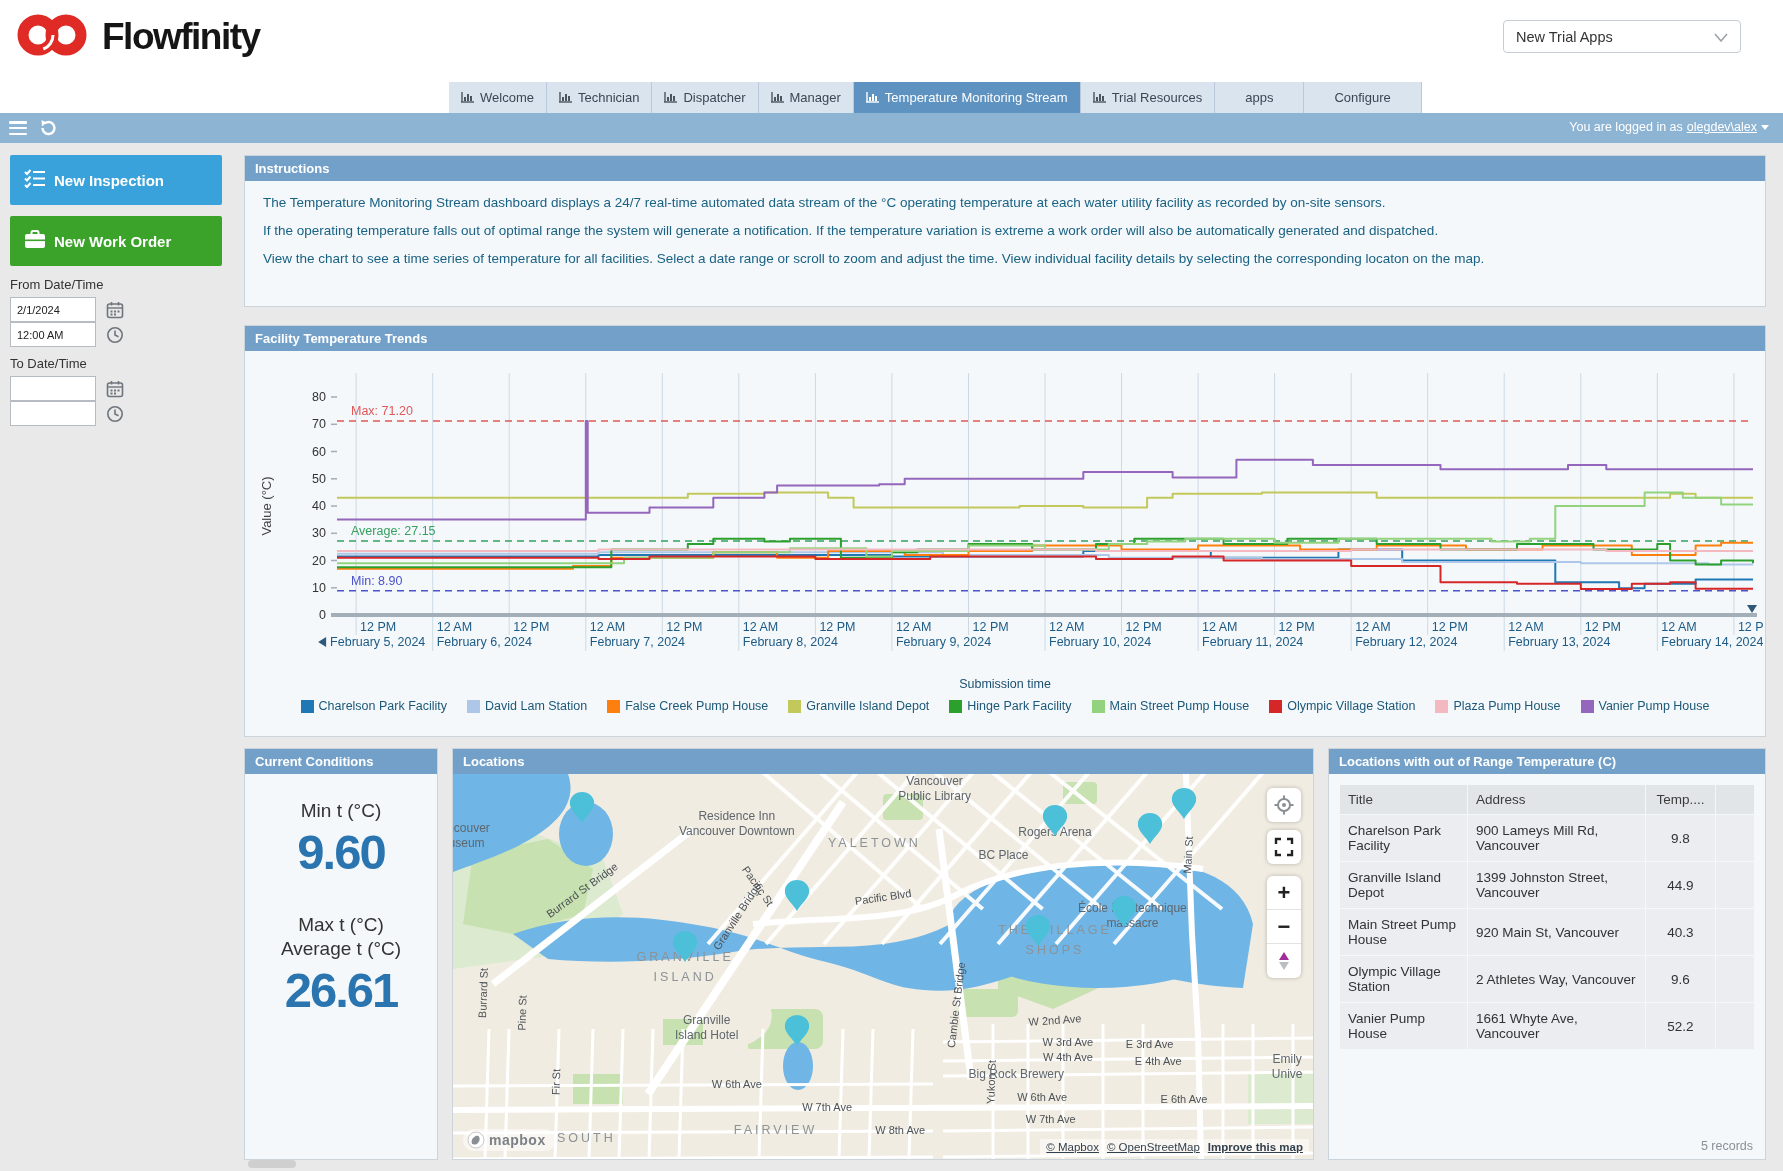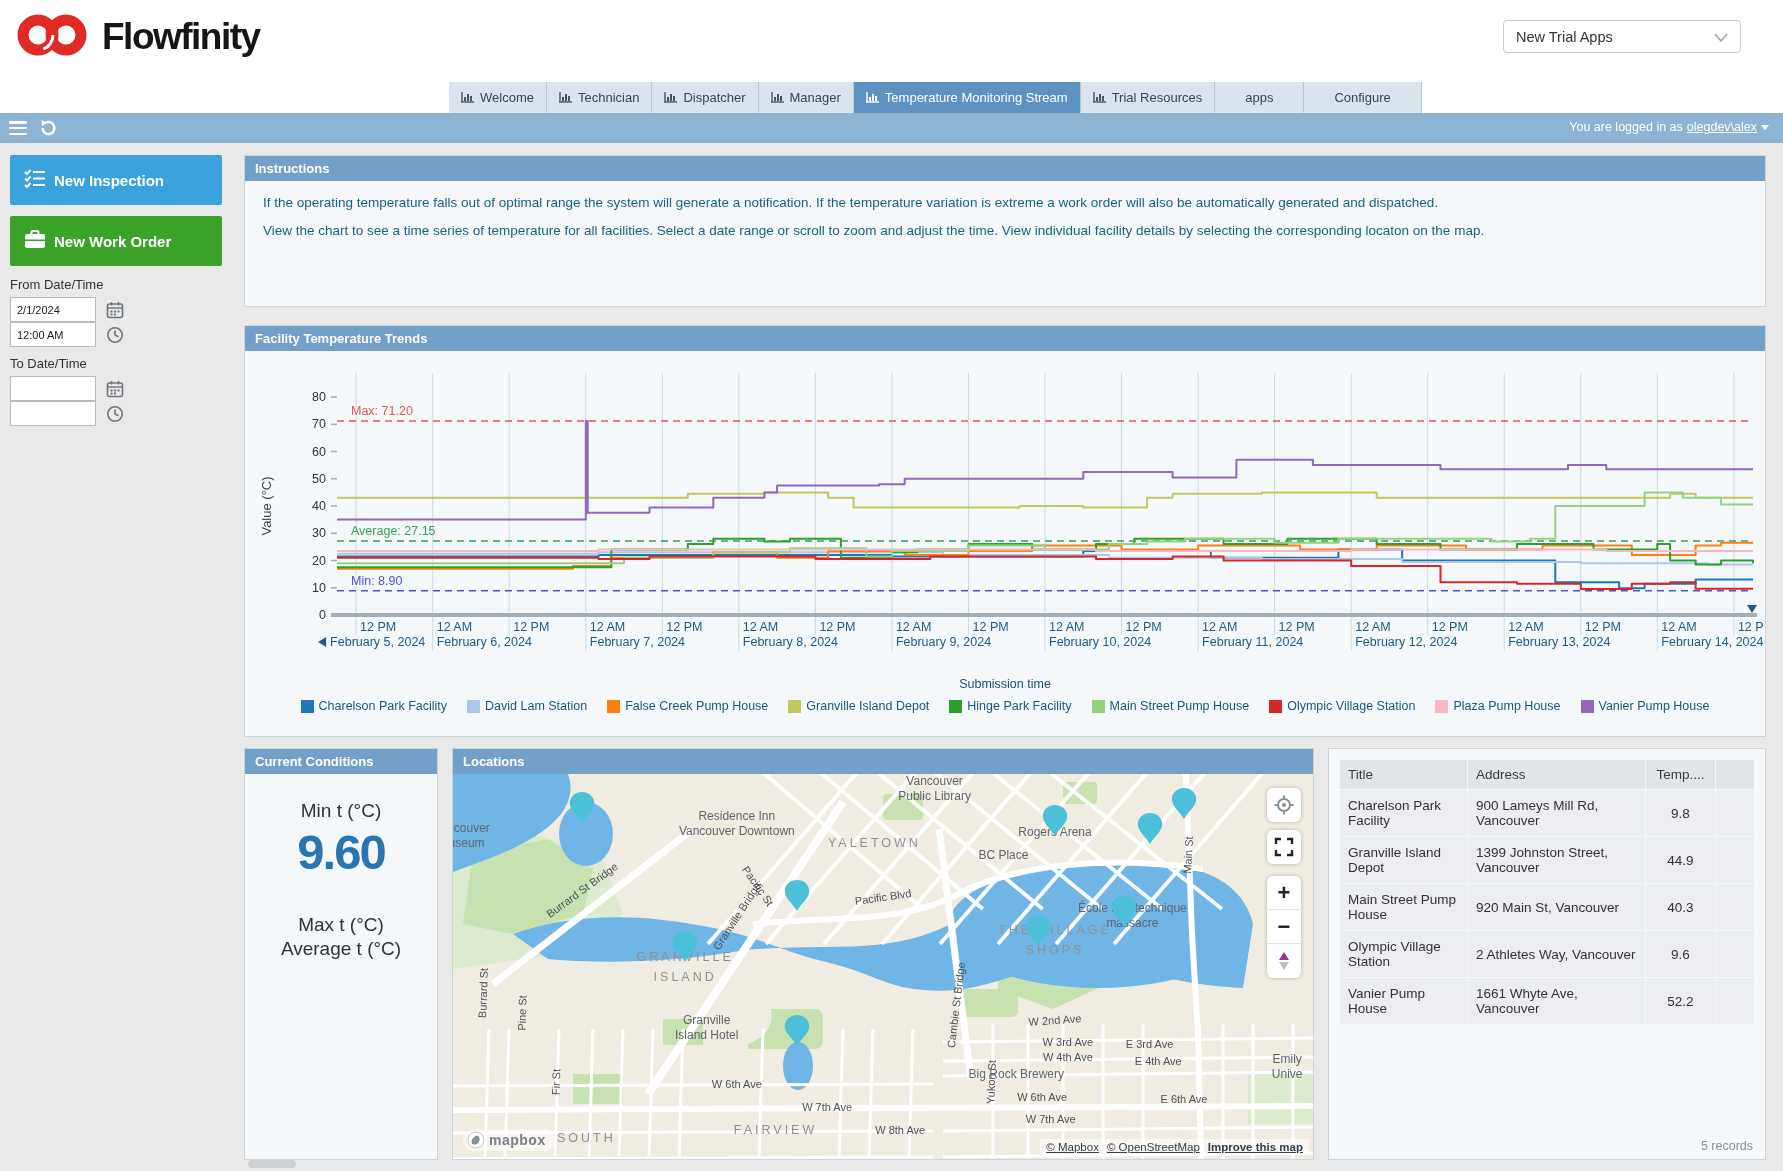--- a/index.html
+++ b/index.html
@@ -294,20 +294,21 @@
             <circle cx="9" cy="9" r="7.2" fill="none" stroke="#6e757c" stroke-width="1.6"></circle>
             <polyline points="9,4.5 9,9 12.5,10.8" fill="none" stroke="#6e757c" stroke-width="1.6"></polyline>
           </svg>
       </span>
     </div>
   </div>
 
   <div class="panel" style="left:244px; top:155px; width:1522px; height:152px;">
     <div class="panel-head">Instructions</div>
     <div class="instructions-body" id="instructions-body">
+        <p>The Temperature Monitoring Stream dashboard displays a 24/7 real-time automated data stream of the °C operating temperature at each water utility facility as recorded by on-site sensors.</p>
         <p>If the operating temperature falls out of optimal range the system will generate a notification. If the temperature variation is extreme a work order will also be automatically generated and dispatched.</p>
         <p>View the chart to see a time series of temperature for all facilities. Select a date range or scroll to zoom and adjust the time. View individual facility details by selecting the corresponding locaton on the map.</p>
       </div>
   </div>
 
   <div class="panel" style="left:244px; top:325px; width:1522px; height:412px;">
     <div class="panel-head">Facility Temperature Trends</div>
     <div class="chart-wrap">
       <div id="temperature-chart"><svg width="1516" height="302" viewBox="0 0 1516 302">
             <line x1="109.1" y1="18" x2="109.1" y2="280" stroke="#ccd9e4" stroke-width="1"></line>
@@ -438,20 +439,21 @@
     </div>
   </div>
 
   <div class="panel" style="left:244px; top:748px; width:194px; height:412px;">
     <div class="panel-head">Current Conditions</div>
     <div class="cc-body" id="cc-body">
         <div class="cc-label">Min t (°C)</div>
         <div class="cc-value">9.60</div>
         <div class="cc-label">Max t (°C)</div>
         <div class="cc-label">Average t (°C)</div>
+        <div class="cc-value">26.61</div>
       </div>
   </div>
 
   <div class="panel" style="left:452px; top:748px; width:862px; height:412px;">
     <div class="panel-head">Locations</div>
     <div class="map-body" id="map-body">
       <svg id="map-decor" width="862" height="385" viewBox="0 0 862 385" style="position:absolute;left:0;top:0;">
           <polygon points="0,70 70,55 150,85 170,140 110,180 0,195" fill="#dcead0"></polygon>
           <polygon points="20,80 95,65 140,95 130,140 60,160 10,150" fill="#c7e1b0"></polygon>
           <rect x="290" y="235" width="80" height="40" rx="8" fill="#c7e1b0"></rect>
@@ -636,20 +638,21 @@
       </div>
       <div class="attribution" id="map-attribution">
           <span class="">© Mapbox</span>
           <span class="">© OpenStreetMap</span>
           <span class="strong">Improve this map</span>
         </div>
     </div>
   </div>
 
   <div class="panel" style="left:1328px; top:748px; width:438px; height:412px;">
+    <div class="panel-head">Locations with out of Range Temperature (C)</div>
     <table class="oor-table">
       <thead id="oor-head">
           <tr>
             <th style="width:126px">Title</th>
             <th style="width:176px">Address</th>
             <th style="width:68px;text-align:center">Temp....</th>
             <th style="width:38px"></th>
           </tr>
         </thead>
       <tbody id="oor-body">

